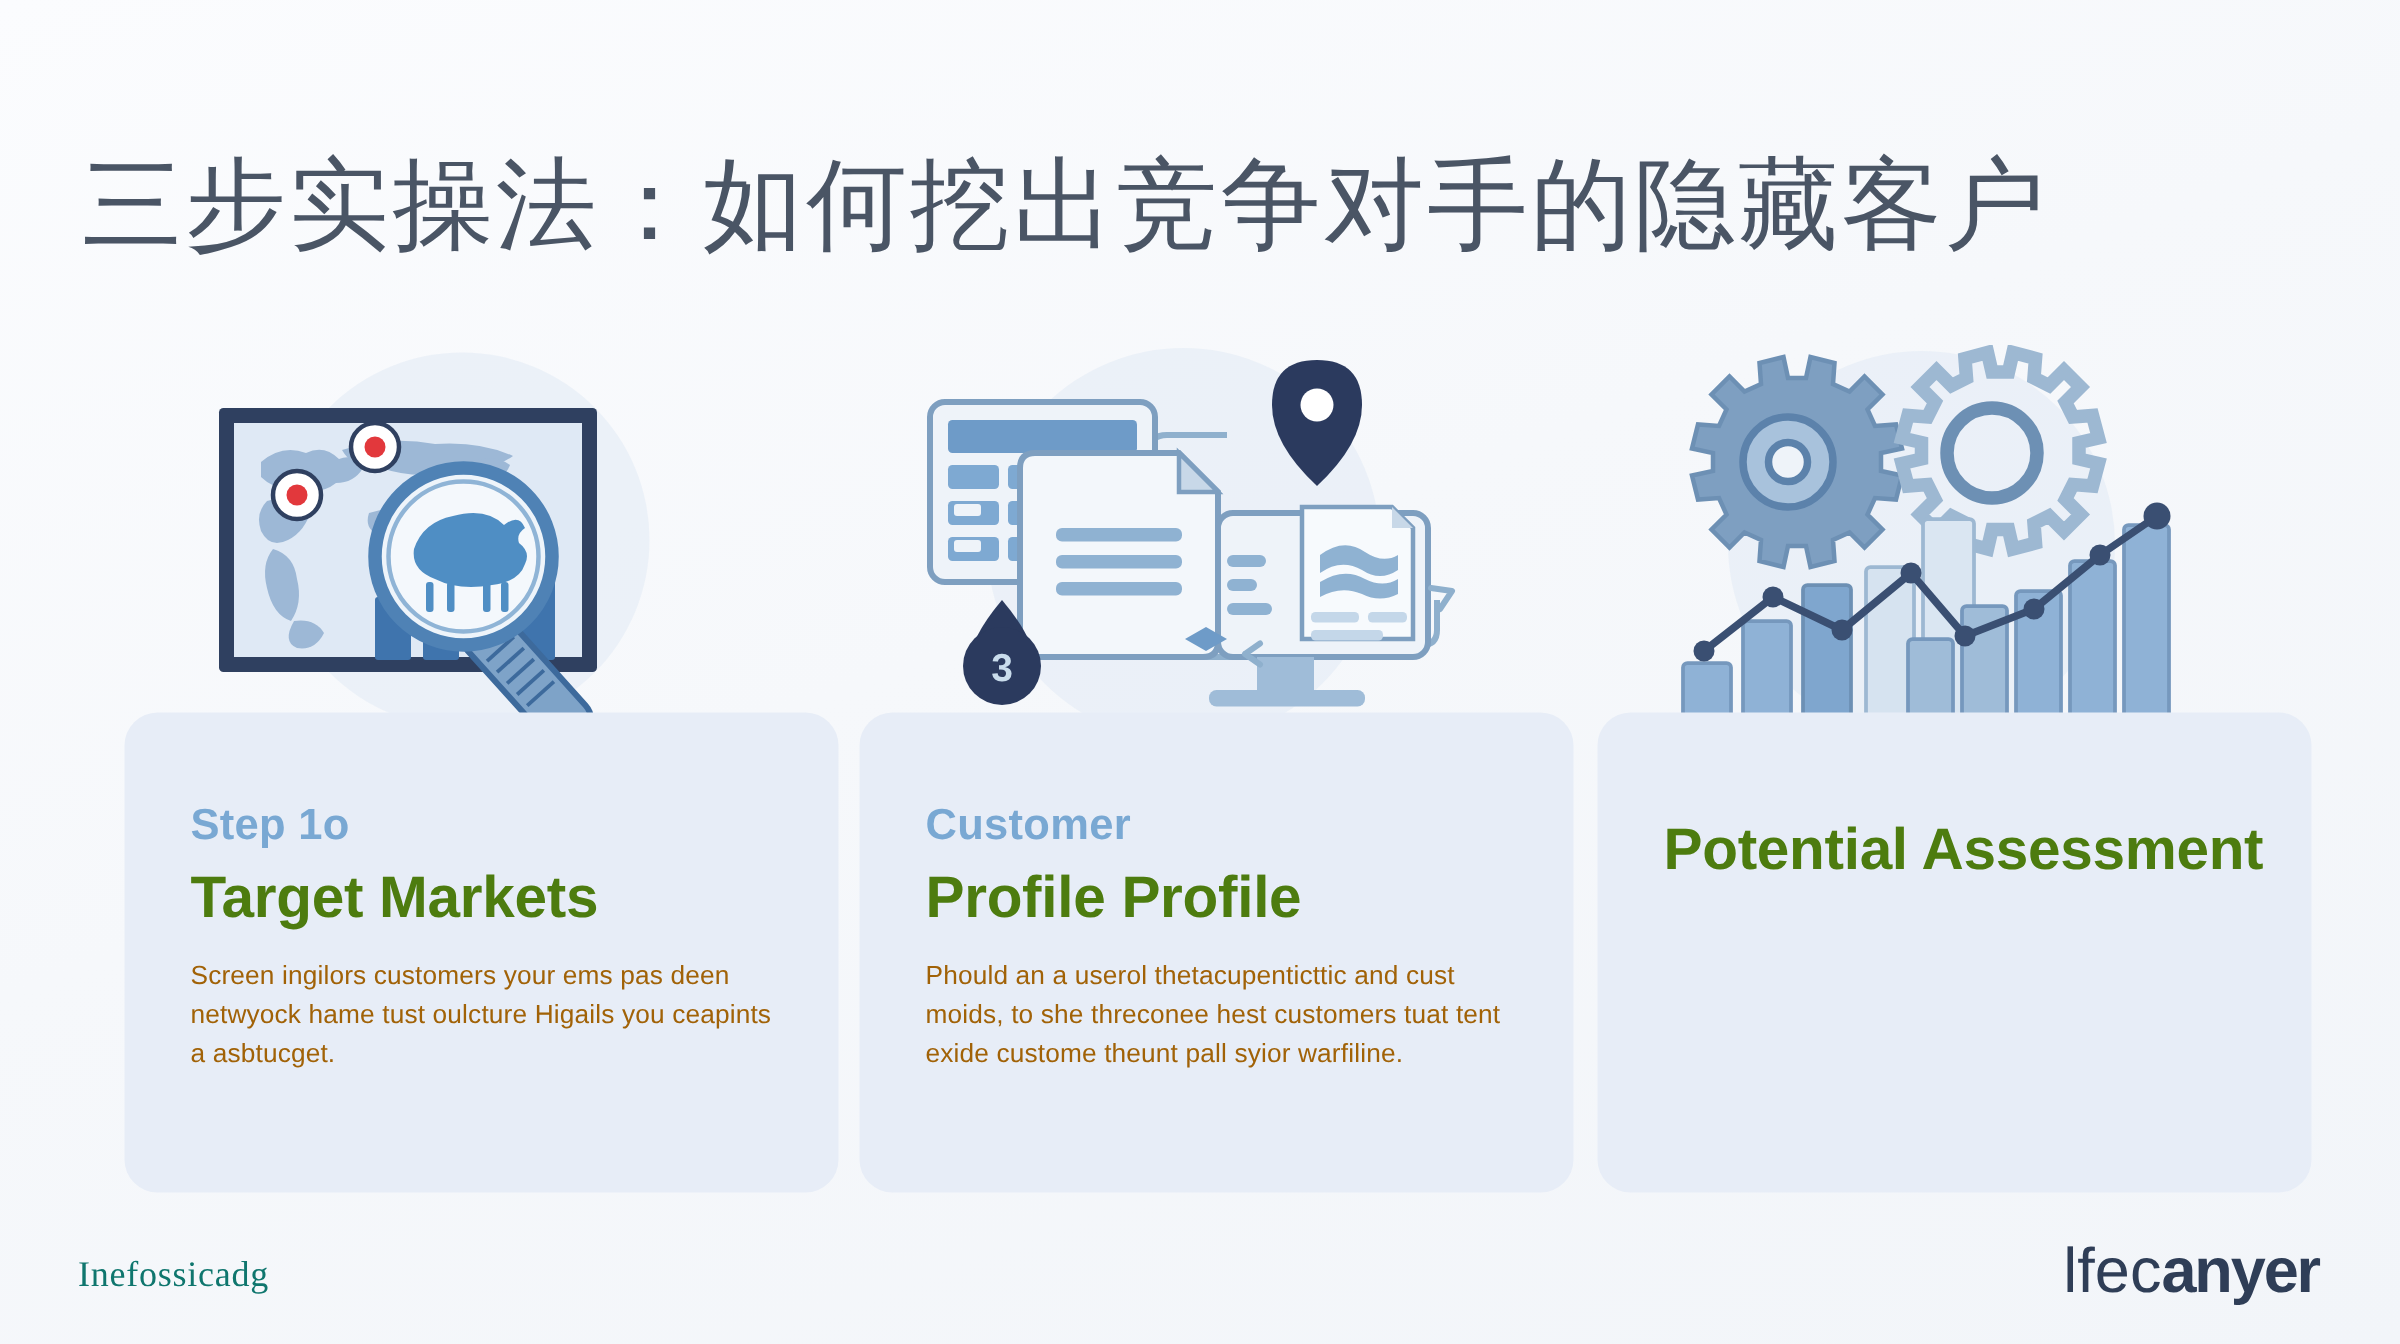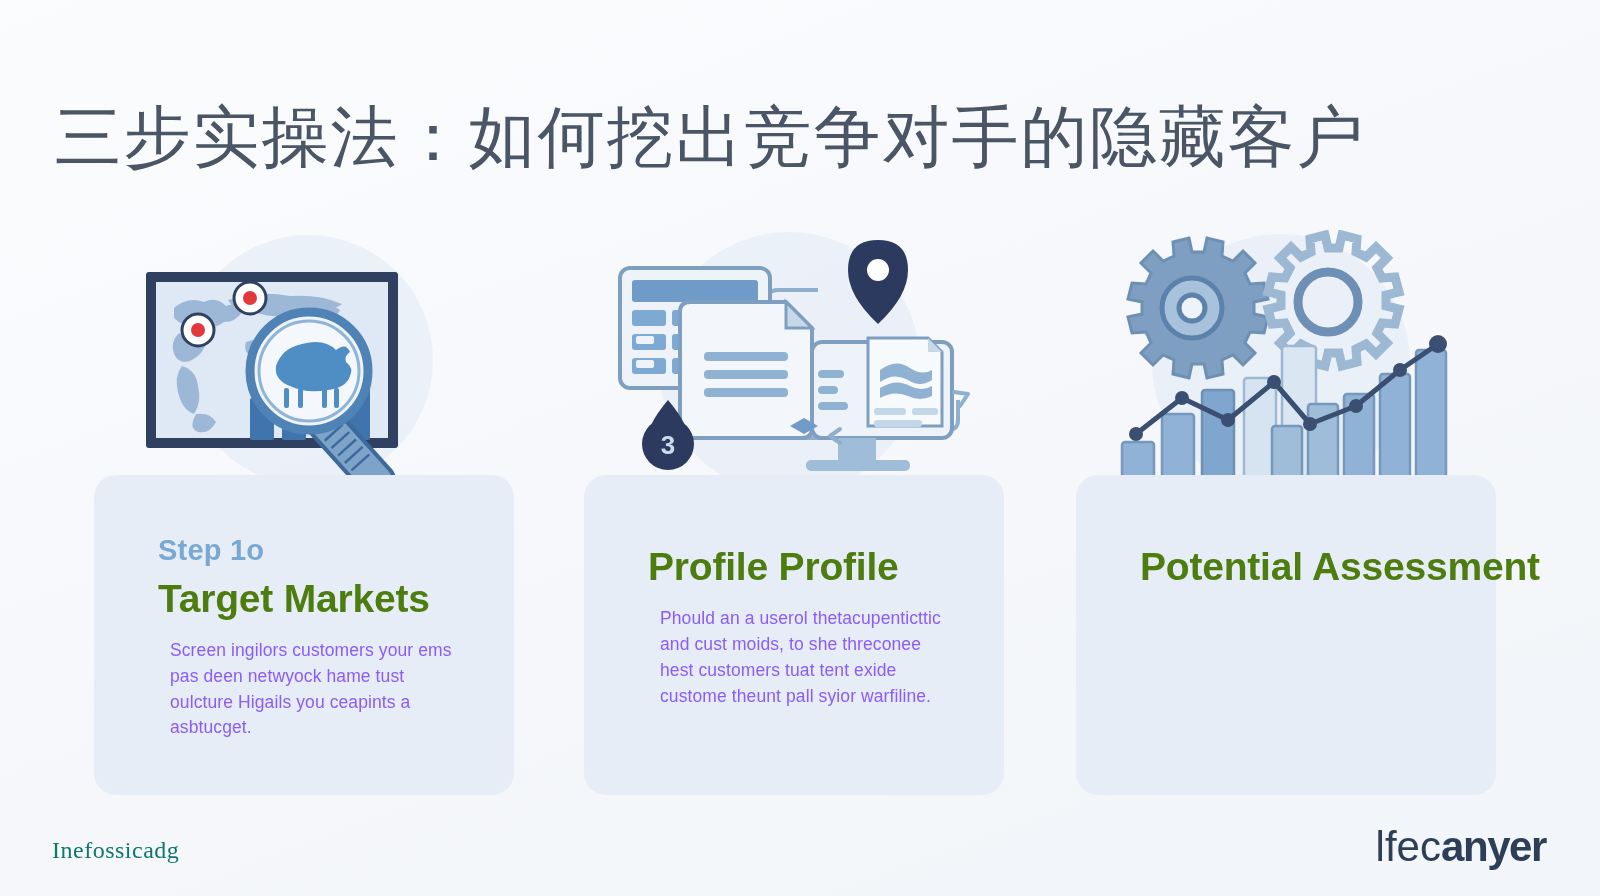--- a/index.html
+++ b/index.html
@@ -76,27 +76,27 @@
   .illus svg {
     position: absolute;
     left: 0;
     top: 0;
   }
 
   
   .card {
     position: absolute;
     top: 245px;
-    left: 16px;
-    width: 420px;
+    left: 5px;
+    width: 476px;
     height: 320px;
     background: #e7edf7;
     border-radius: 22px;
     box-sizing: border-box;
-    padding: 60px 44px 0 64px;
+    padding: 60px 44px 0 44px;
   }
   .eyebrow {
     font-size: 29px;
     font-weight: bold;
     color: #79a8d3;
     letter-spacing: .2px;
     margin: 0 0 10px 0;
     line-height: 1.1;
   }
   .card-title {
@@ -104,22 +104,22 @@
     font-weight: bold;
     color: #4d7c0f;
     letter-spacing: -.2px;
     margin: 10px 0 16px 0;
     line-height: 1.15;
     white-space: nowrap;
   }
   .card-body {
     font-size: 17.5px;
     line-height: 1.48;
-    color: #8b5cf6;
-    margin: 12px;
+    color: #a16207;
+    margin: 0;
     letter-spacing: .1px;
   }
 
   
   .footer-left {
     position: absolute;
     left: 52px;
     bottom: 32px;
     font-family: "Liberation Serif", "DejaVu Serif", serif;
     font-size: 24px;
@@ -297,20 +297,21 @@
 
           <g>
             <path d="M100 170 q22 26 22 44 q0 24 -22 24 q-22 0 -22 -24 q0 -18 22 -44 z" fill="#2b3a5e"></path>
             <circle cx="100" cy="214" r="26" fill="#2b3a5e"></circle>
             <text x="100" y="224" text-anchor="middle" font-family="Liberation Sans, sans-serif" font-size="26" font-weight="bold" fill="#c9dcec">3</text>
           </g>
         </svg>
       </div>
 
       <div class="card">
+        <p class="eyebrow">Customer</p>
         <h2 class="card-title">Profile Profile</h2>
         <p class="card-body">Phould an a userol thetacupenticttic and cust moids, to she threconee hest customers tuat tent exide custome theunt pall syior warfiline.</p>
       </div>
     </div>
 
     <div class="col col-2">
       <div class="illus">
         <div class="circle-backdrop"></div>
         <svg width="440" height="262" viewBox="0 0 440 262">
 

